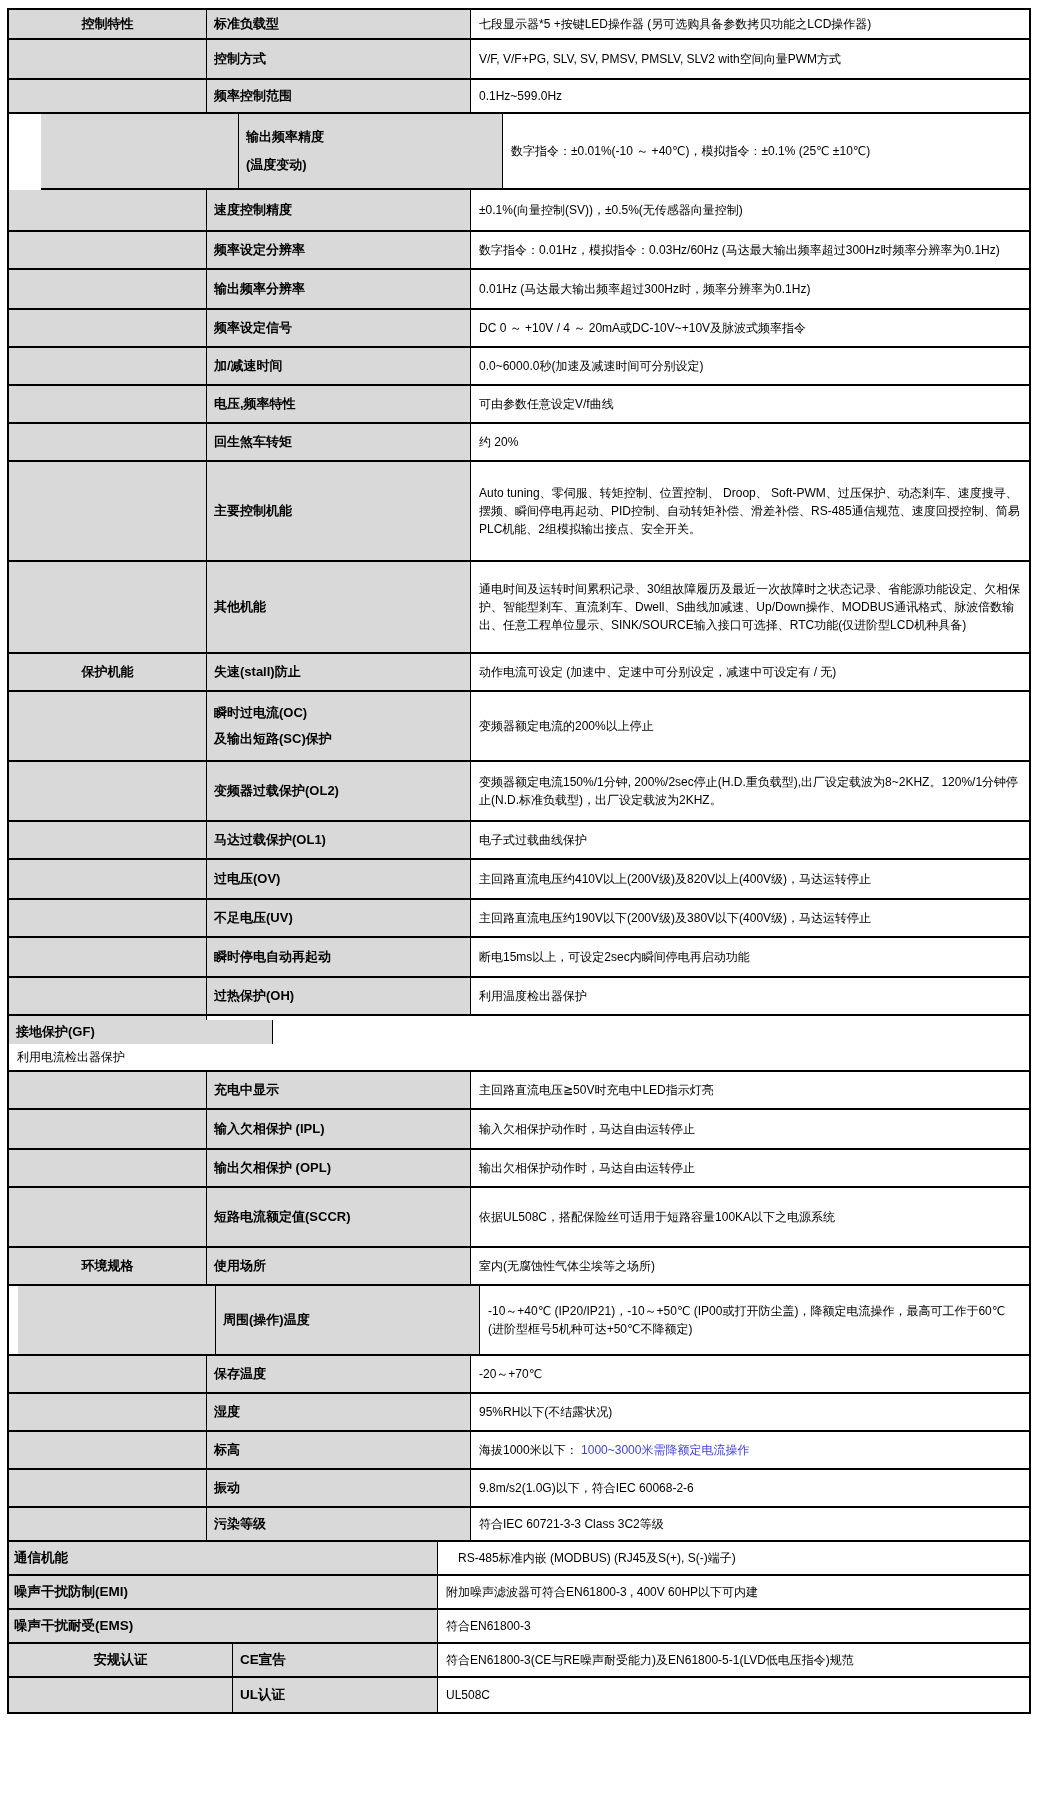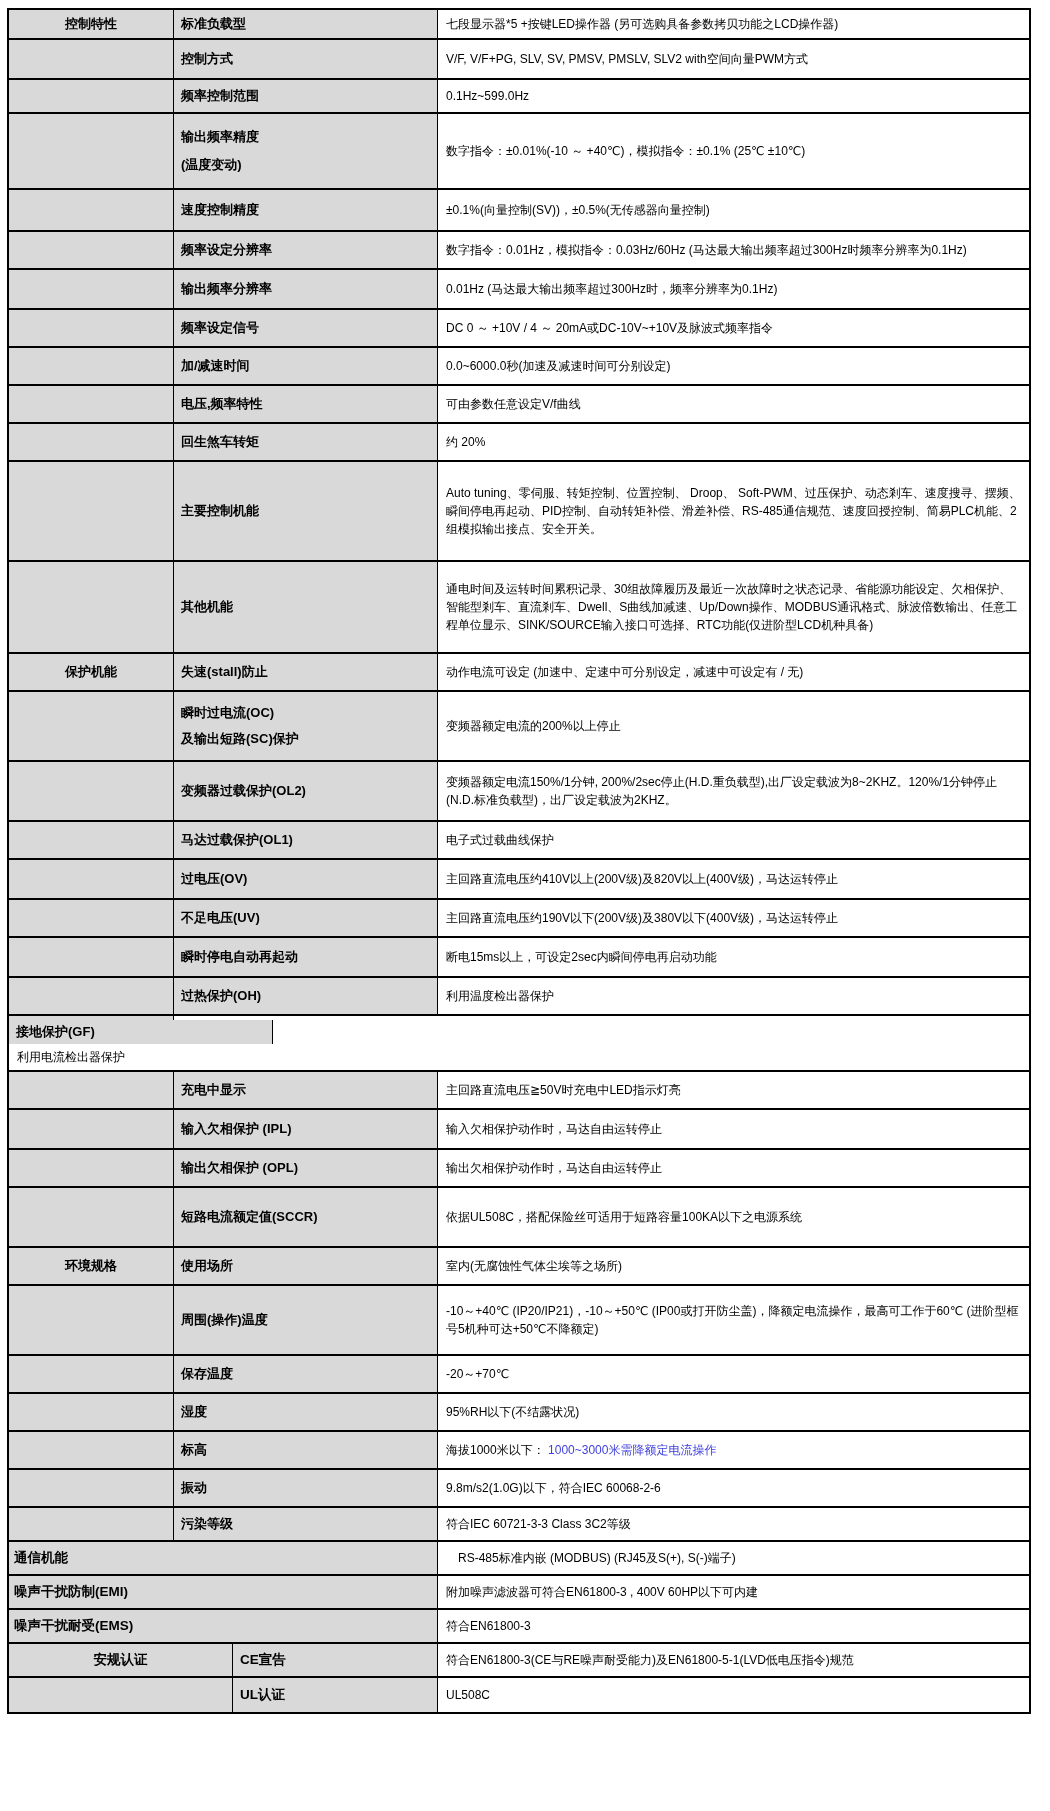--- a/index.html
+++ b/index.html
@@ -23,21 +23,21 @@
   }
   .row:last-child{border-bottom:none;}
   .cell{
     box-sizing:border-box;
     border-right:1px solid var(--border,#000);
     display:flex;
     flex-direction:column;
     justify-content:center;
   }
   
-  .cat{ width:165px; background:var(--grey,#d9d9d9); align-items:center; text-align:center;
+  .cat{ width:198px; background:var(--grey,#d9d9d9); align-items:center; text-align:center;
         font-weight:bold; font-size:13px; padding:2px 4px;}
   .lbl{ width:264px; background:var(--grey,#d9d9d9); font-weight:bold; font-size:13px;
         padding:3px 6px 3px 7px; }
   .lbl.multi{ justify-content:space-evenly; }
   .val{ flex:1; background:#fff; font-size:12px; padding:4px 8px; line-height:1.5;
         border-right:none; justify-content:center;}
   
   .catwide{ width:429px; background:var(--grey,#d9d9d9); font-weight:bold; font-size:13.5px;
         padding:3px 6px 3px 5px; }
   
@@ -72,21 +72,21 @@
     </div>
     <div class="row" style="min-height: 34px;">
       <div class="cell cat"></div>
       <div class="cell lbl">
         <div class="lbl-line">频率控制范围</div>
       </div>
       <div class="cell val">
         <span>0.1Hz~599.0Hz</span>
       </div>
     </div>
-    <div class="row" style="min-height: 76px;">
+    <div class="row" style="min-height: 76px; margin-left: 32px;">
       <div class="cell cat"></div>
       <div class="cell lbl multi">
         <div class="lbl-line">输出频率精度</div>
         <div class="lbl-line">(温度变动)</div>
       </div>
       <div class="cell val">
         <span>数字指令：±0.01%(-10 ～ +40℃)，模拟指令：±0.1% (25℃ ±10℃)</span>
       </div>
     </div>
     <div class="row" style="min-height: 42px;">
@@ -290,21 +290,21 @@
     </div>
     <div class="row" style="min-height: 38px;">
       <div class="cell cat">环境规格</div>
       <div class="cell lbl">
         <div class="lbl-line">使用场所</div>
       </div>
       <div class="cell val">
         <span>室内(无腐蚀性气体尘埃等之场所)</span>
       </div>
     </div>
-    <div class="row" style="min-height: 70px;">
+    <div class="row" style="min-height: 70px; padding-left: 9px;">
       <div class="cell cat"></div>
       <div class="cell lbl">
         <div class="lbl-line">周围(操作)温度</div>
       </div>
       <div class="cell val">
         <span>-10～+40℃ (IP20/IP21)，-10～+50℃ (IP00或打开防尘盖)，降额定电流操作，最高可工作于60℃ (进阶型框号5机种可达+50℃不降额定)</span>
       </div>
     </div>
     <div class="row" style="min-height: 38px;">
       <div class="cell cat"></div>

